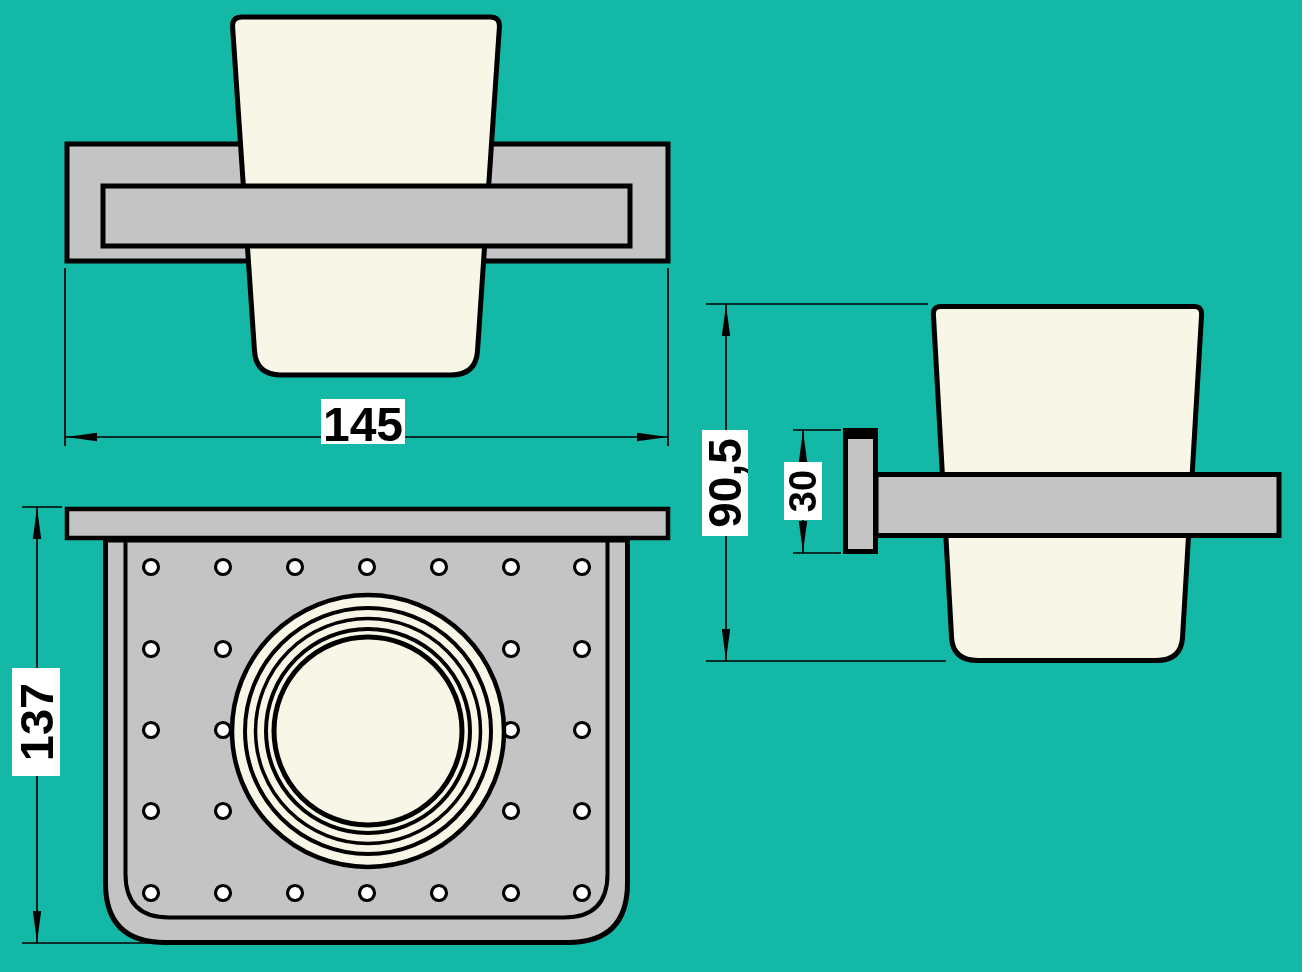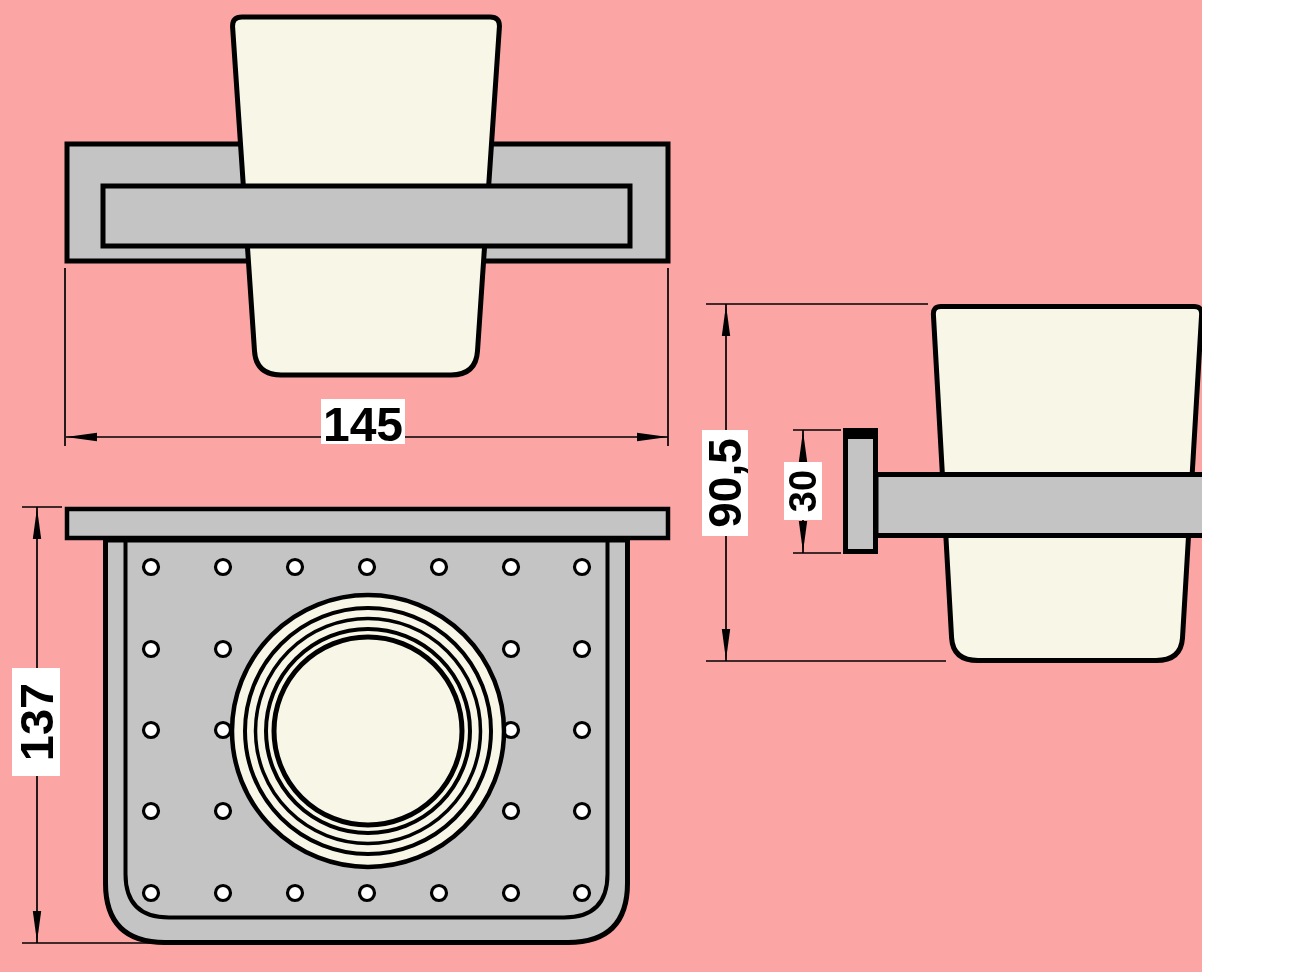--- a/index.html
+++ b/index.html
@@ -1,20 +1,20 @@
 <!DOCTYPE html>
 <html><head>
 <meta charset="utf-8">
 <style>
   html, body { margin: 0; padding: 0; background: #ffffff; }
   .canvas {
     position: relative;
-    width: 1202px;
+    width: 1302px;
     height: 972px;
-    background: #fca5a5;
+    background: #14b8a6;
     overflow: hidden;
     text-align: center;
   }
   svg { display: block; }
   .o5  { stroke: #000000; stroke-width: 5;   }
   .o45 { stroke: #000000; stroke-width: 4.5; }
   .o4  { stroke: #000000; stroke-width: 4;   }
   .o35 { stroke: #000000; stroke-width: 3.5; }
   .hole { stroke: #000000; stroke-width: 3.2; fill: #ffffff; }
   .ln  { stroke: #000000; stroke-width: 1.7; fill: none; }

